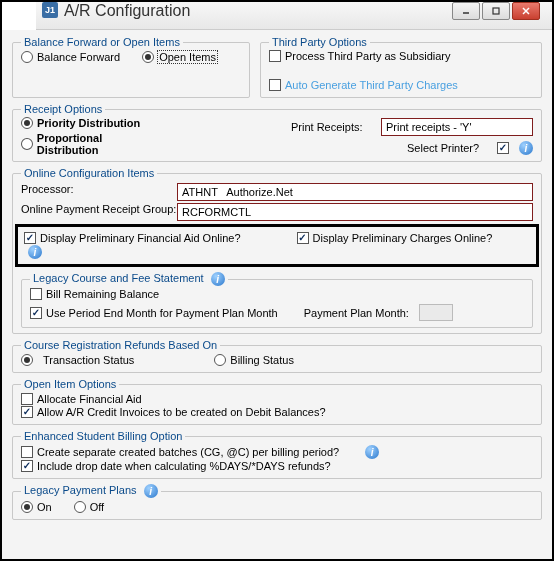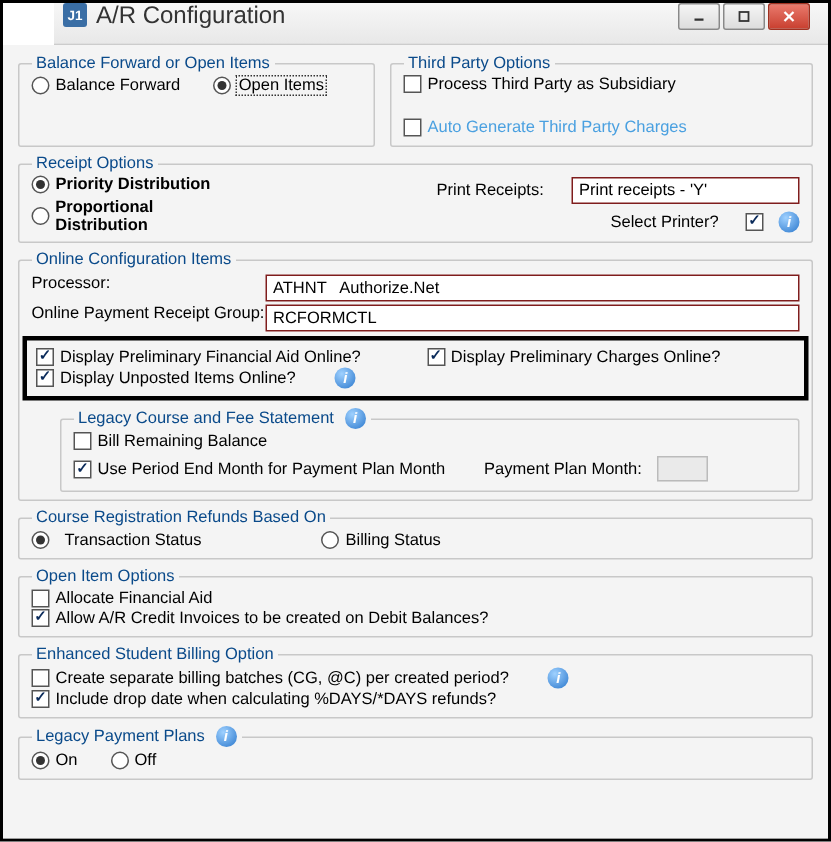--- a/index.html
+++ b/index.html
@@ -273,40 +273,36 @@
     <div class="proc-row">
       <span class="lbl">Processor:</span>
       <input class="txt-input" value="ATHNT   Authorize.Net" style="">
     </div>
     <div class="proc-row">
       <span class="lbl">Online Payment Receipt Group:</span>
       <input class="txt-input" value="RCFORMCTL" style="">
     </div>
 
     <div class="highlight-box">
-      <div class="row" style="justify-content:flex-start; gap:28px;">
+      <div class="row" style="justify-content:flex-start; gap:40px;">
         <span class="check">
           <span class="check-box sel"></span>
             <span class="lbl">Display Preliminary Financial Aid Online?</span>
         </span>
         <span class="check">
           <span class="check-box sel"></span>
             <span class="lbl">Display Preliminary Charges Online?</span>
         </span>
       </div>
       <div class="row">
-        <span class="check">
-          <span class="check-box sel"></span>
-            <span class="lbl">Display Unposted Items Online?</span>
-        </span>
         <span class="info-icon">i</span>
       </div>
     </div>
 
-    <fieldset style="margin-bottom:0;margin-left:19px;">
+    <fieldset style="margin-bottom:0;">
       <legend>
         <span>Legacy Course and Fee Statement</span>
         <span class="info-icon" style="vertical-align:middle;">i</span>
       </legend>
       <div class="col">
         <span class="check">
           <span class="check-box"></span>
             <span class="lbl">Bill Remaining Balance</span>
         </span>
         <div class="row">
@@ -349,21 +345,21 @@
           <span class="lbl">Allow A/R Credit Invoices to be created on Debit Balances?</span>
       </span>
     </div>
   </fieldset>
 
   <fieldset>
     <legend>Enhanced Student Billing Option</legend>
     <div class="row">
       <span class="check">
         <span class="check-box"></span>
-          <span class="lbl">Create separate billing batches (CG, @C) per created period?</span>
+          <span class="lbl">Create separate created batches (CG, @C) per billing period?</span>
       </span>
       <span class="info-icon">i</span>
     </div>
     <div class="row">
       <span class="check">
         <span class="check-box sel"></span>
           <span class="lbl">Include drop date when calculating %DAYS/*DAYS refunds?</span>
       </span>
     </div>
   </fieldset>

